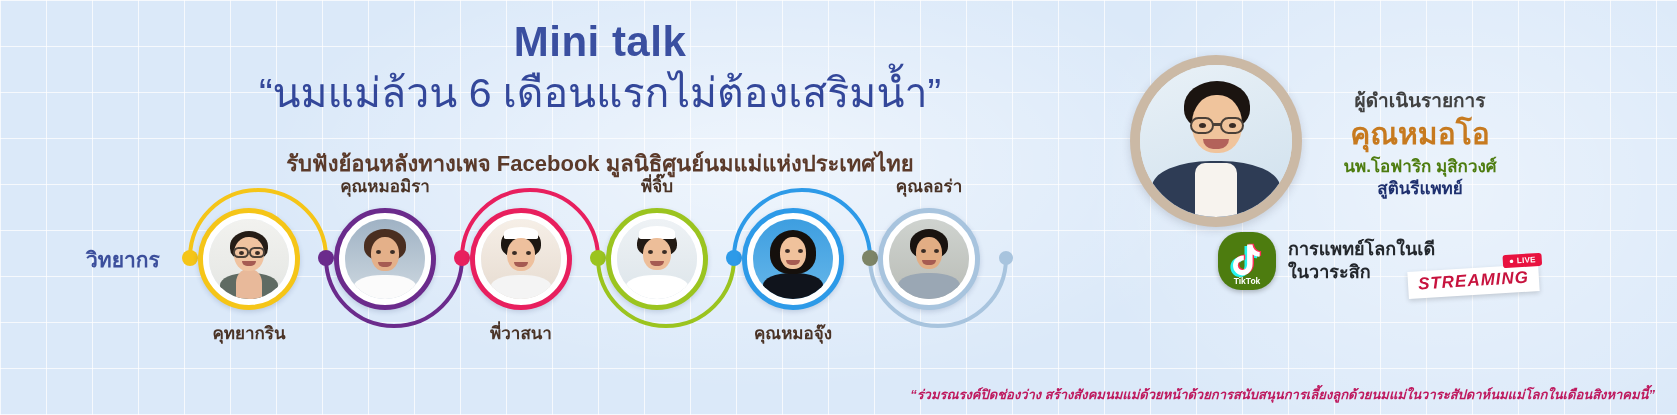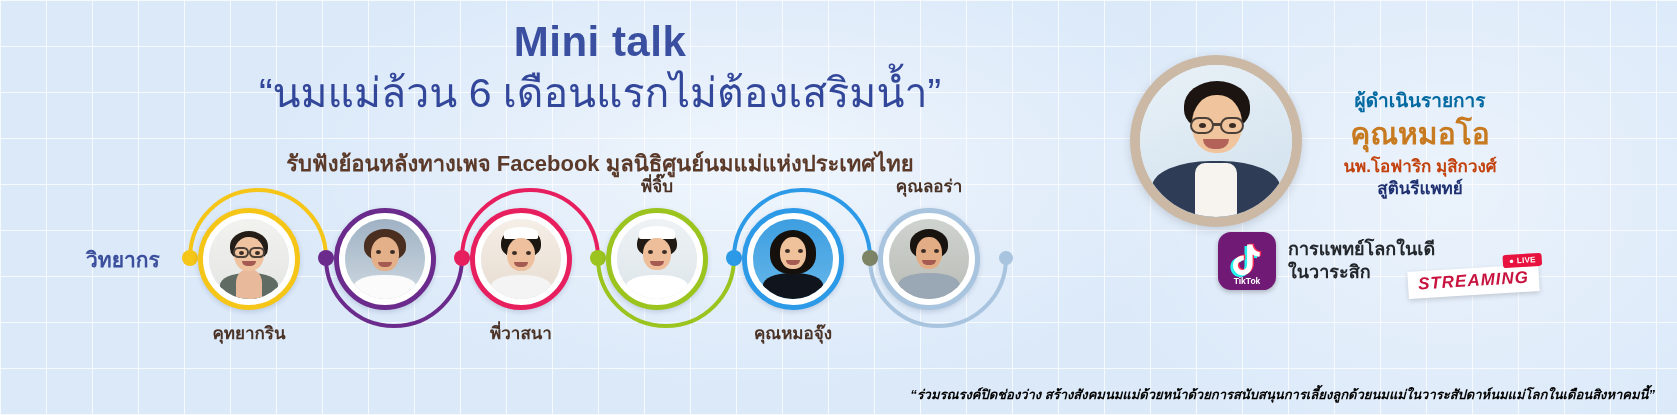--- a/index.html
+++ b/index.html
@@ -115,29 +115,29 @@
     box-shadow: 0 3px 8px rgba(60,60,80,0.18);
   }
   #host-photo {
     width: 152px; height: 152px; border-radius: 50%;
     overflow: hidden; position: relative; background: #dce8f3;
   }
   #host-text {
     position: absolute; left: 185px; top: 30px;
     width: 210px; text-align: center;
   }
-  .host-role { font-size: 19px; font-weight: bold; color: #0369a1; }
+  .host-role { font-size: 19px; font-weight: bold; color: #404040; }
   .host-name { font-size: 30px; font-weight: bold; color: #c77a1f; margin-top: 2px; line-height: 1.1; }
-  .host-real { font-size: 17px; font-weight: bold; color: #c2410c; margin-top: 6px; line-height: 1.3; }
+  .host-real { font-size: 17px; font-weight: bold; color: #4d7c0f; margin-top: 6px; line-height: 1.3; }
   .host-spec { font-size: 17px; font-weight: bold; color: #1d2f6e; line-height: 1.3; }
 
   
   #tiktok-row { position: absolute; left: 1218px; top: 232px; display: flex; align-items: center; gap: 12px; z-index: 6; }
   #tiktok-icon {
-    width: 58px; height: 58px; border-radius: 13px; background: #701a75;
+    width: 58px; height: 58px; border-radius: 23px; background: #4d7c0f;
     position: relative; flex: none;
     box-shadow: 0 2px 5px rgba(0,0,0,0.25);
   }
   #tiktok-label {
     position: absolute; bottom: 4px; left: 0; right: 0;
     text-align: center; color: #fff; font-size: 8.5px; font-weight: bold;
   }
   #tiktok-text { font-size: 18px; font-weight: bold; color: #23272c; line-height: 1.28; white-space: nowrap; }
   #streaming-badge {
     position: absolute; left: 1408px; top: 268px; z-index: 7;
@@ -154,21 +154,21 @@
     font-size: 8px; font-style: normal; font-weight: bold;
     padding: 2px 6px; border-radius: 3px;
     letter-spacing: .3px;
   }
 
   
   #tagline {
     position: absolute; left: 10px; right: 22px; bottom: 10px;
     text-align: right;
     font-size: 13px; font-style: italic; font-weight: bold;
-    color: #000000;
+    color: #be185d;
     z-index: 6;
   }
 </style>
 </head>
 <body>
 
 <div id="banner">
 
   <div id="grid"></div>
   <div id="glow"></div>
@@ -232,20 +232,21 @@
             <div class="p-bg" style="background:linear-gradient(#9fb2c4,#cfd9e1);"></div>
             <div class="p-body" style="width:62px;height:24px;background:#fbfbfb;"></div>
             <div class="p-hair" style="left:19px;top:10px;width:42px;height:32px;background:#4a2e20;"></div>
             <div class="p-face" style="left:26px;top:18px;width:28px;height:34px;background:#e4b089;"></div>
             <div class="p-eye" style="left:31px;top:31px;"></div>
             <div class="p-eye" style="left:45px;top:31px;"></div>
             <div class="p-mouth" style="top:43px;"></div>
           </div>
         </div>
       </div>
+      <div class="sp-label above">คุณหมอมิรา</div>
     </div>
 
     <div class="speaker" style="left:470px; top:38px;">
       <div class="ring" style="width:102px;height:102px;border:5px solid #e81f5e;">
         <div class="ring-inner" style="width:80px;height:80px;">
           <div class="portrait">
             <div class="p-bg" style="background:linear-gradient(#f6efe7,#e6dbd0);"></div>
             <div class="p-body" style="width:60px;height:24px;background:#f4f4f4;"></div>
             <div class="p-hair" style="left:20px;top:9px;width:40px;height:30px;background:#1d1712;"></div>
             <div class="p-cap" style="left:23px;top:8px;width:34px;height:12px;"></div>

